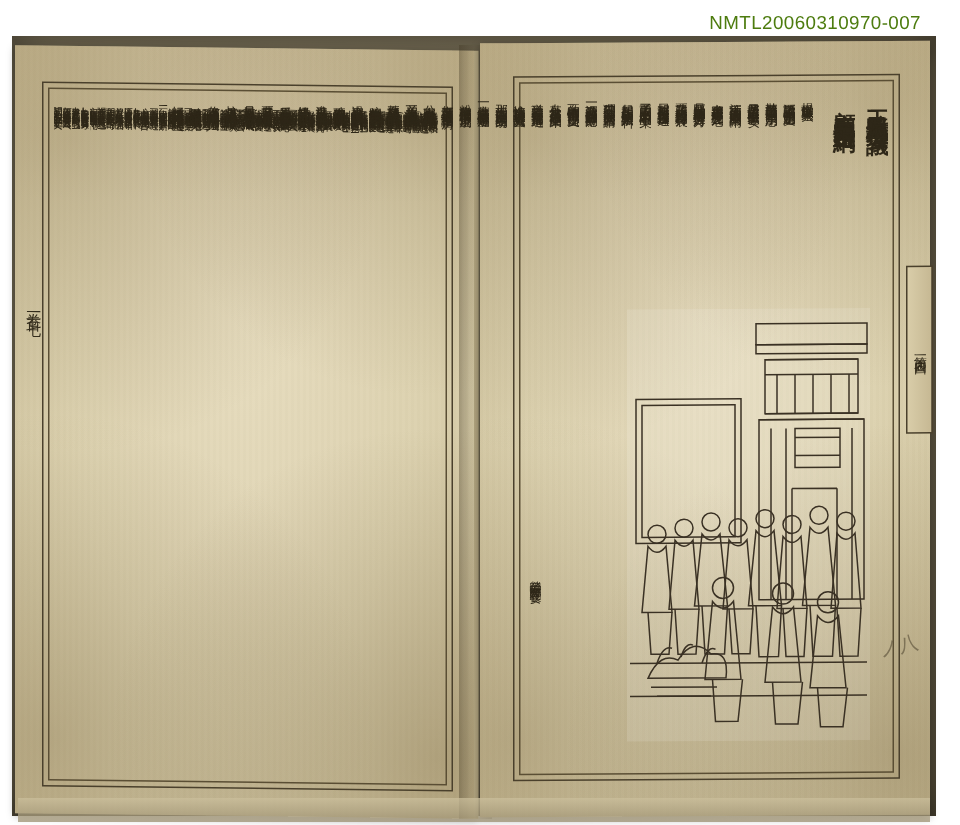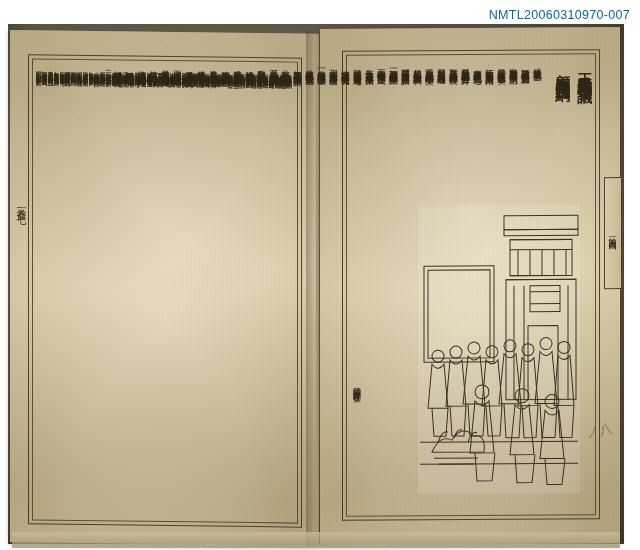--- a/index.html
+++ b/index.html
@@ -12,25 +12,25 @@
     height: 550px;
     overflow: hidden;
     font-family: "DejaVu Sans", sans-serif;
     position: relative;
   }
 
   
   .catalog-id {
     position: absolute;
     top: 8px;
-    right: 10px;
+    right: 26px;
     font-family: "Liberation Sans", sans-serif;
     font-size: 12.5px;
     letter-spacing: 0.3px;
-    color: #0369a1;
+    color: #4d7c0f;
     white-space: nowrap;
   }
 
   
   .book {
     position: absolute;
     left: 0;
     top: 22px;
     width: 640px;
     height: 528px;

